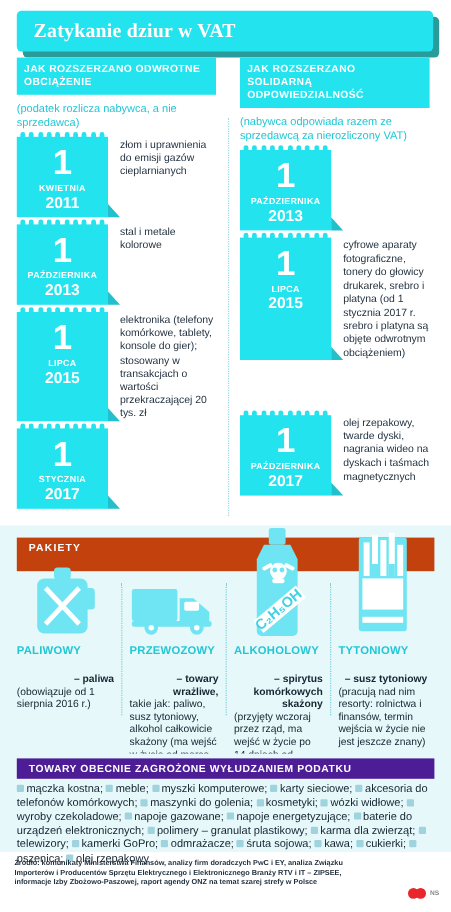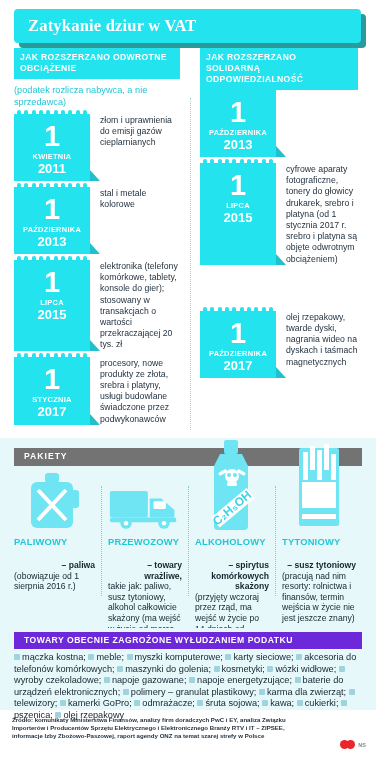--- a/index.html
+++ b/index.html
@@ -96,22 +96,22 @@
     padding-left:10px;font-size:8.7px;line-height:11.2px;
     color:#1e2d3b;padding-top:1px;
   }
 
   
   .pak-wrap{
     position:absolute;left:0;top:438px;width:376px;height:200px;
     background:#e7f8fb;
   }
   .pak-bar{
-    position:absolute;left:14px;top:10px;width:348px;height:18px;
-    background:#737373;
+    position:absolute;left:14px;top:10px;width:348px;height:28px;
+    background:#c2410c;
   }
   .pak-bar span{
     color:#ffffff;font-weight:bold;font-size:8.6px;letter-spacing:1px;
     line-height:17px;padding-left:10px;display:block;
   }
   .pak-cols{
     position:absolute;left:14px;top:2px;width:348px;height:195px;
     display:flex;
   }
   .pak{
@@ -135,21 +135,21 @@
   .pak-lead{font-weight:bold;font-size:8.6px;line-height:10.6px;margin-top:13px;color:#16242f;text-align:right;}
   .pak-note{font-size:8.6px;line-height:10.6px;color:#16242f;}
 
   
   .goods{
     position:absolute;left:0;top:628px;width:376px;height:82px;
     background:#e7f8fb;
   }
   .goods-bar{
     position:absolute;left:14px;top:4px;width:348px;height:17px;
-    background:#6d28d9;
+    background:#4c1d95;
   }
   .goods-bar span{
     color:#ffffff;font-weight:bold;font-size:8.6px;letter-spacing:.5px;
     line-height:17px;padding-left:10px;display:block;
   }
   .goods-text{
     position:absolute;left:14px;top:24px;width:350px;
     font-size:9.2px;line-height:11.6px;color:#16242f;
   }
   .bul{
@@ -266,26 +266,26 @@
               <i></i>
               <i></i>
               <i></i>
               <i></i>
             </div>
           <div class="num">1</div>
           <div class="mon">STYCZNIA</div>
           <div class="yr">2017</div>
           <div class="tail"></div>
         </div>
-        <div class="desc">procesory, nowe produkty ze złota, srebra i platyny, usługi budowlane świadczone przez podwykonawców</div>
       </div>
     </div>
 
     <div class="col right">
       <div class="col-head">JAK ROZSZERZANO SOLIDARNĄ ODPOWIEDZIALNOŚĆ</div>
+      <div class="col-sub">(nabywca odpowiada razem ze sprzedawcą za nierozliczony VAT)</div>
 
       <div class="row">
         <div class="cal">
           <div class="rings">
               <i></i>
               <i></i>
               <i></i>
               <i></i>
               <i></i>
               <i></i>

